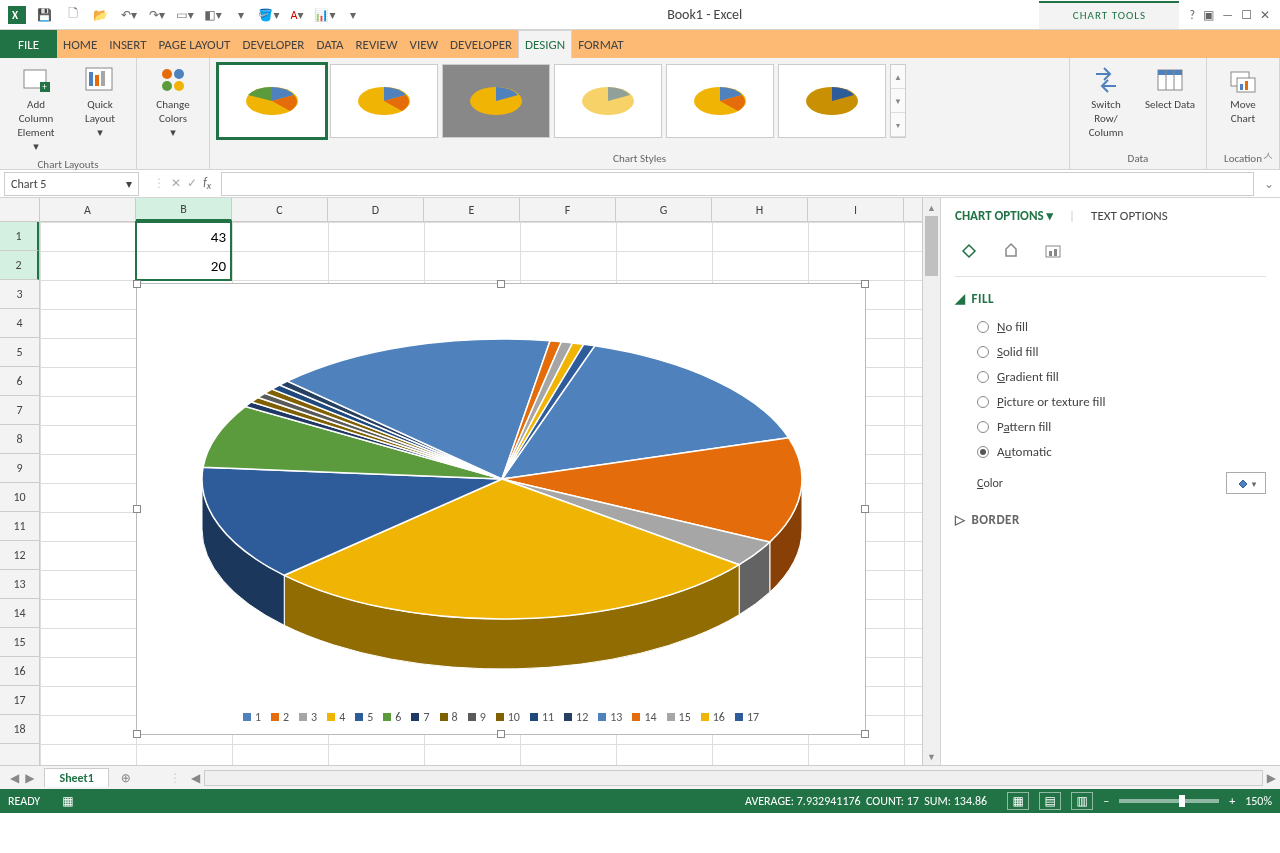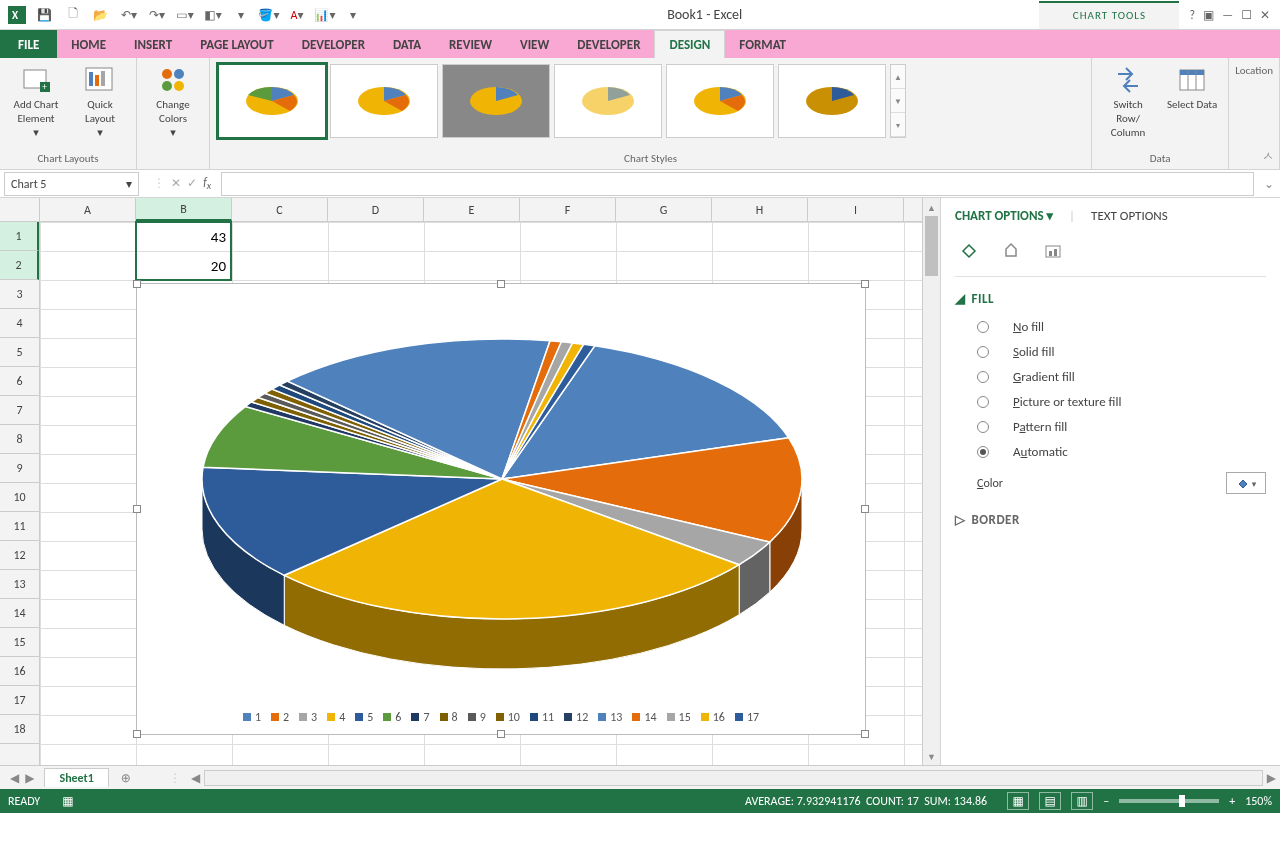--- a/index.html
+++ b/index.html
@@ -6,22 +6,22 @@
 body { width:1280px; height:853px; background:#fff; overflow:hidden; position:relative; font-size:12px; }
 
 
 .titlebar { height:30px; background:#fff; display:flex; align-items:center; border-bottom:1px solid #d4d4d4; }
 .qat { display:flex; align-items:center; gap:2px; padding:0 4px; }
 .qat-btn { width:26px; height:26px; display:flex; align-items:center; justify-content:center; color:#666; }
 .title-center { flex:1; text-align:center; color:#444; font-size:14px; }
 .window-controls { display:flex; gap:8px; padding:0 10px; color:#666; }
 
 
-.ribbon-tabs { height:28px; display:flex; align-items:stretch; background:#f9a8d4;font-weight:bold; }
-.tab { padding:0 14px; display:flex; align-items:center; color:#444; font-size:13px; }
+.ribbon-tabs { height:28px; display:flex; align-items:stretch; background:#fdba74; }
+.tab { padding:0 6px; display:flex; align-items:center; color:#444; font-size:13px; }
 .tab.file { background:#217346; color:#fff; padding:0 18px; }
 .tab.active { background:#f3f3f3; border:1px solid #d4d4d4; border-bottom:none; color:#217346; }
 
 
 .ribbon-body { height:112px; background:#f3f3f3; border-bottom:1px solid #d4d4d4; display:flex; position:relative; }
 .group { border-right:1px solid #d4d4d4; padding:4px 6px 0 6px; display:flex; flex-direction:column; align-items:center; justify-content:space-between; height:100%; }
 .group-label { font-size:11px; color:#666; text-align:center; padding:2px 0 4px 0; }
 .group-content { display:flex; gap:4px; align-items:flex-start; flex:1; }
 .big-btn { display:flex; flex-direction:column; align-items:center; justify-content:flex-start; padding:2px 4px; width:60px; font-size:11px; color:#444; text-align:center; line-height:14px; }
 .big-btn .ico { width:32px; height:32px; margin-bottom:2px; }
@@ -67,21 +67,21 @@
 
 .format-pane { width:340px; border-left:1px solid #d4d4d4; padding:10px 14px; color:#444; }
 .fp-title { color:#217346; font-size:21px; margin-bottom:10px; display:flex; justify-content:space-between; align-items:center; }
 .fp-tabs { display:flex; gap:16px; font-size:13px; margin-bottom:12px; align-items:center; }
 .fp-tabs .act { color:#217346; font-weight:bold; }
 .fp-icons { display:flex; gap:22px; padding:6px 4px 12px 4px; border-bottom:1px solid #e0e0e0; color:#888; }
 .fp-icons .act { color:#217346; }
 .section { margin-top:14px; }
 .section-h { display:flex; align-items:center; gap:6px; margin-bottom:8px; font-weight:bold; font-size:13px; letter-spacing:0.5px; }
 .section-h.green { color:#217346; }
-.radio-row { display:flex; align-items:center; gap:24px; padding:5px 0 5px 22px; font-size:13px; }
+.radio-row { display:flex; align-items:center; gap:8px; padding:5px 0 5px 22px; font-size:13px; }
 .radio { width:12px; height:12px; border:1px solid #888; border-radius:50%; position:relative; }
 .radio.checked::after { content:''; position:absolute; left:2px; top:2px; width:6px; height:6px; background:#555; border-radius:50%; }
 .color-row { display:flex; justify-content:space-between; align-items:center; padding:8px 0 4px 22px; }
 .color-swatch { width:40px; height:22px; border:1px solid #aaa; display:flex; align-items:center; justify-content:center; gap:2px; }
 
 
 .sheet-tabs { height:24px; display:flex; align-items:center; border-top:1px solid #ccc; background:#f3f3f3; font-size:12px; }
 .sheet-nav { display:flex; gap:6px; padding:0 10px; color:#888; }
 .sheet-tab { background:#fff; border:1px solid #ccc; border-bottom:none; padding:2px 14px; font-weight:bold; color:#217346; }
 .hscroll { flex:1; display:flex; align-items:center; margin-left:20px; }
@@ -150,21 +150,21 @@
 
 <div class="ribbon-body">
   <div class="group">
     <div class="group-content">
       <div class="big-btn">
         <div class="ico"><svg width="32" height="32">
               <rect x="4" y="6" width="22" height="18" fill="#fff" stroke="#888"></rect>
               <rect x="20" y="18" width="10" height="10" fill="#217346"></rect>
               <text x="22" y="26" fill="#fff" font-size="10">+</text>
             </svg></div>
-        <span>Add Chart Element</span> ▾
+        <span>Add Column Element</span> ▾
       </div>
       <div class="big-btn">
         <div class="ico"><svg width="32" height="32">
               <rect x="2" y="4" width="26" height="22" fill="#fff" stroke="#888"></rect>
               <rect x="5" y="8" width="4" height="14" fill="#4f81bd"></rect>
               <rect x="11" y="11" width="4" height="11" fill="#e46c0a"></rect>
               <rect x="17" y="7" width="4" height="15" fill="#a6a6a6"></rect>
             </svg></div>
         <span>Quick Layout</span> ▾
       </div>
@@ -256,20 +256,31 @@
               <line x1="20" y1="6" x2="20" y2="26" stroke="#888"></line>
             </svg></div>
           <span>Select Data</span>
         </div>
     </div>
     <div class="group-label">Data</div>
   </div>
 
 
   <div class="group">
+    <div class="group-content">
+      <div class="big-btn">
+          <div class="ico"><svg width="32" height="32">
+              <rect x="4" y="8" width="18" height="14" fill="#fff" stroke="#888"></rect>
+              <rect x="10" y="14" width="18" height="14" fill="#fff" stroke="#888"></rect>
+              <rect x="13" y="20" width="3" height="6" fill="#4f81bd"></rect>
+              <rect x="18" y="17" width="3" height="9" fill="#e46c0a"></rect>
+            </svg></div>
+          <span>Move Chart</span>
+        </div>
+    </div>
     <div class="group-label">Location</div>
   </div>
   <span class="collapse-ribbon">ㅅ</span>
 </div>
 
 <div class="formula-row">
   <div class="name-box">
       <span>Chart 5</span>
       <span>▾</span>
     </div>

